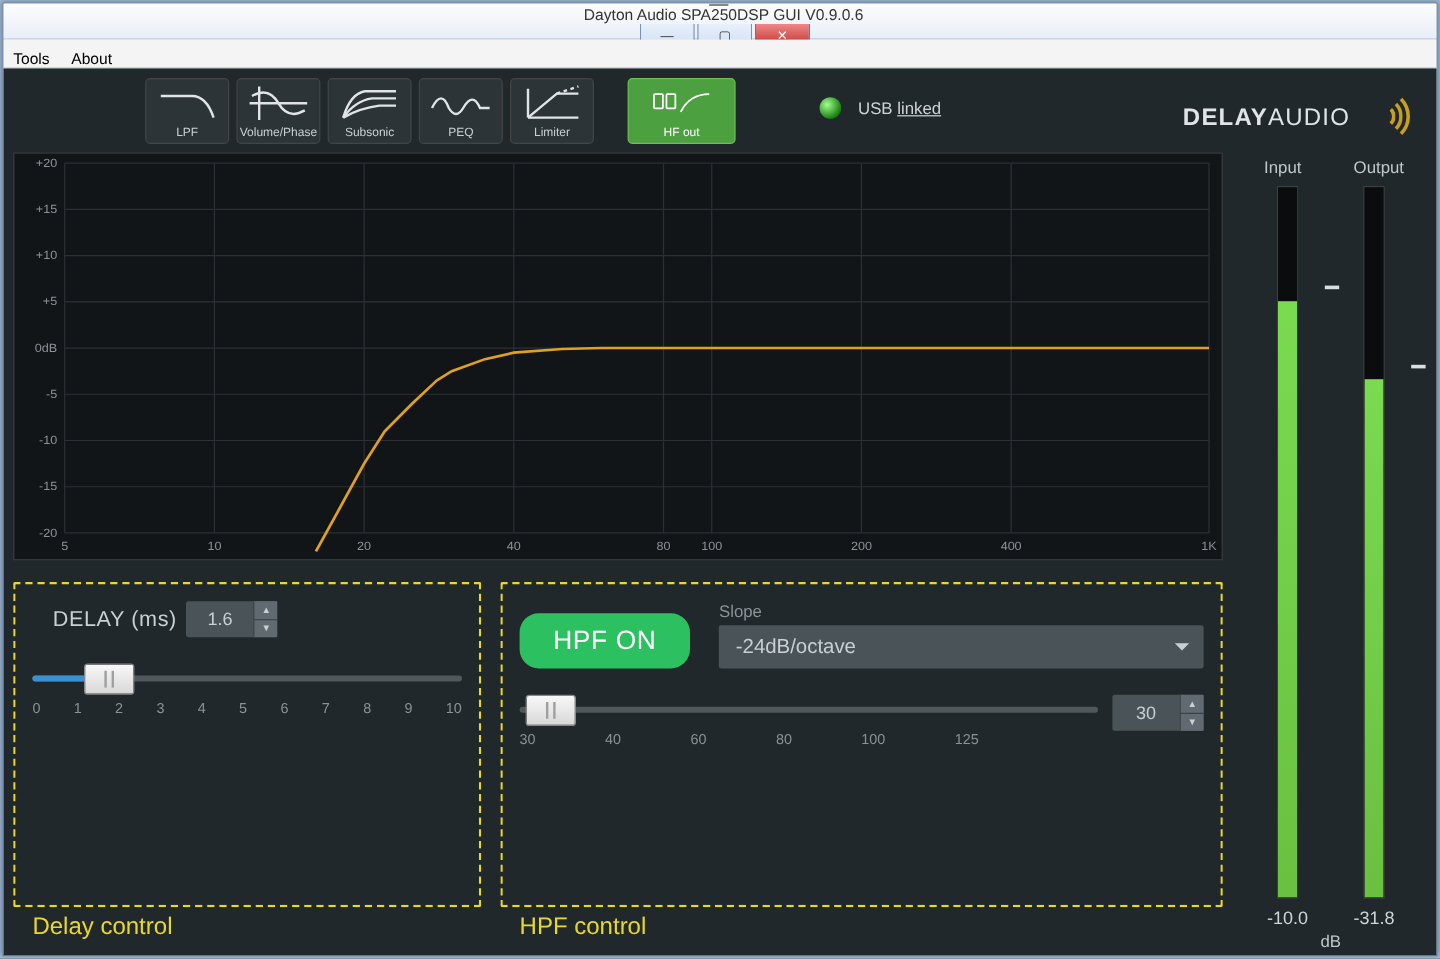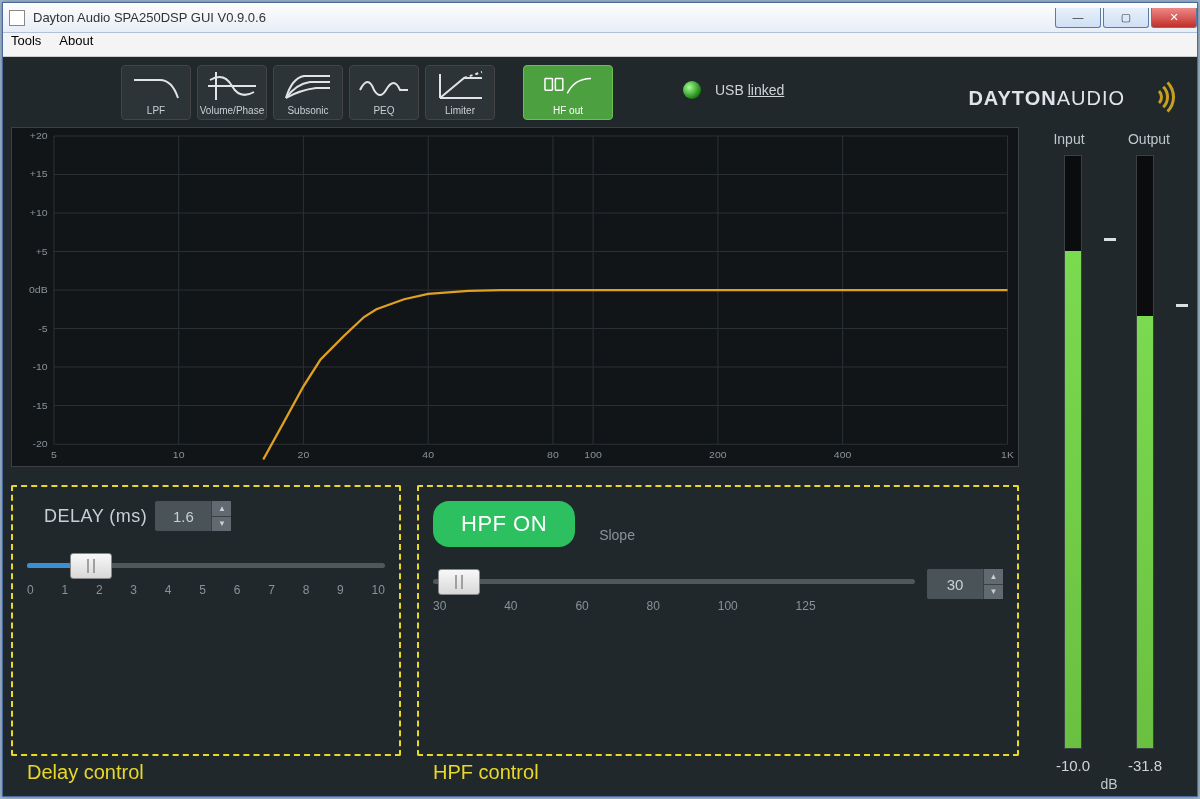--- a/index.html
+++ b/index.html
@@ -1,27 +1,27 @@
 <!DOCTYPE html>
 <html><head>
 <meta charset="utf-8">
 <style>
   * { box-sizing: border-box; margin: 0; padding: 0; font-family: "Segoe UI", Tahoma, sans-serif; }
   body { background: #a0b8d0; width: 1200px; height: 799px; overflow: hidden; }
 
   .window { width: 1196px; height: 795px; margin: 2px; background: #fff; border: 1px solid #4a6a9a; box-shadow: 0 0 4px rgba(0,0,0,.4); display: flex; flex-direction: column; }
 
-  .titlebar { height: 30px; background: linear-gradient(#fdfdfd,#e8eef7); display: flex; align-items: center; padding: 0 0 0 6px; border-bottom: 1px solid #b0c0d8; }
+  .titlebar { height: 30px; background: linear-gradient(#fdfdfd,#e8eef7); display: flex; align-items: center; padding: 0 0 0 6px; border-bottom: 1px solid #b0c0d8; flex-direction: column; }
   .titlebar .app-icon { width:16px; height:16px; background:#fff; border:1px solid #888; margin-right:8px; display:inline-block; }
   .titlebar .title-text { font-size:13px; color:#333; flex:1; }
   .win-btns { display:flex; }
   .win-btn { width:46px; height:20px; margin-left:2px; border:1px solid #5a7aa8; border-top:none; border-radius:0 0 3px 3px; background:linear-gradient(#e8f0fb,#cfe0f4); display:flex; align-items:center; justify-content:center; font-size:11px; color:#333; }
   .win-btn.close { background:linear-gradient(#e88,#c23028); color:#fff; }
 
-  .menubar { height:24px; background:#f4f4f4; display:flex; align-items:flex-start; padding:0 8px; border-bottom:1px solid #ccc; font-size:13px; }
+  .menubar { height:24px; background:#f4f4f4; display:flex; align-items:flex-end; padding:0 8px; border-bottom:1px solid #ccc; font-size:13px; }
   .menubar span { margin-right:18px; cursor:default; }
 
   .app-body { flex:1; background:#20282c; display:flex; flex-direction:column; padding:8px 8px 4px 8px; }
 
   .toolbar { display:flex; align-items:flex-start; margin-bottom:6px; }
   .tb-group { display:flex; gap:6px; margin-left:110px; }
   .tb-btn { width:70px; background:#2c3438; border:1px solid #444; border-radius:4px; display:flex; flex-direction:column; align-items:center; padding:4px 0 3px 0; }
   .tb-btn.active { background:#4da040; border-color:#6cc050; }
   .tb-icon { width:52px; height:32px; display:flex; align-items:center; justify-content:center; }
   .tb-label { font-size:10px; color:#c8d0d4; margin-top:3px; }
@@ -181,21 +181,21 @@
           </div>
         <span class="tb-label">HF out</span>
       </div>
 
       <div class="status-area">
         <div class="led"></div>
         <span class="usb-text"><span>USB </span><span class="linked">linked</span></span>
       </div>
 
       <div class="logo">
-        <span class="logo-text"><b>DAYTON</b><span>AUDIO</span></span>
+        <span class="logo-text"><b>DELAY</b><span>AUDIO</span></span>
         <div class="logo-mark">
             <span class="arc1"></span>
             <span class="arc2"></span>
             <span class="arc3"></span>
           </div>
       </div>
     </div>
 
     <div class="middle">
       <div class="left-col">
@@ -275,20 +275,23 @@
                 </div>
             </div>
             <div class="panel-title">Delay control</div>
           </div>
 
           <div class="control-panel hpf-panel">
             <div class="hpf-row1">
               <div class="hpf-on">HPF ON</div>
               <div class="slope-grp">
                 <span class="slope-label">Slope</span>
+                <div class="dropdown">
+                    <span>-24dB/octave</span>
+                  </div>
               </div>
             </div>
             <div class="hpf-slider-row">
               <div class="slider-row">
                 <div class="slider-track"></div>
                 <div class="slider-thumb" style="left:1%"></div>
                 <div class="slider-ticks" id="hpf-ticks" style="justify-content:flex-start;gap:12%">
                     <span>30</span>
                     <span>40</span>
                     <span>60</span>

